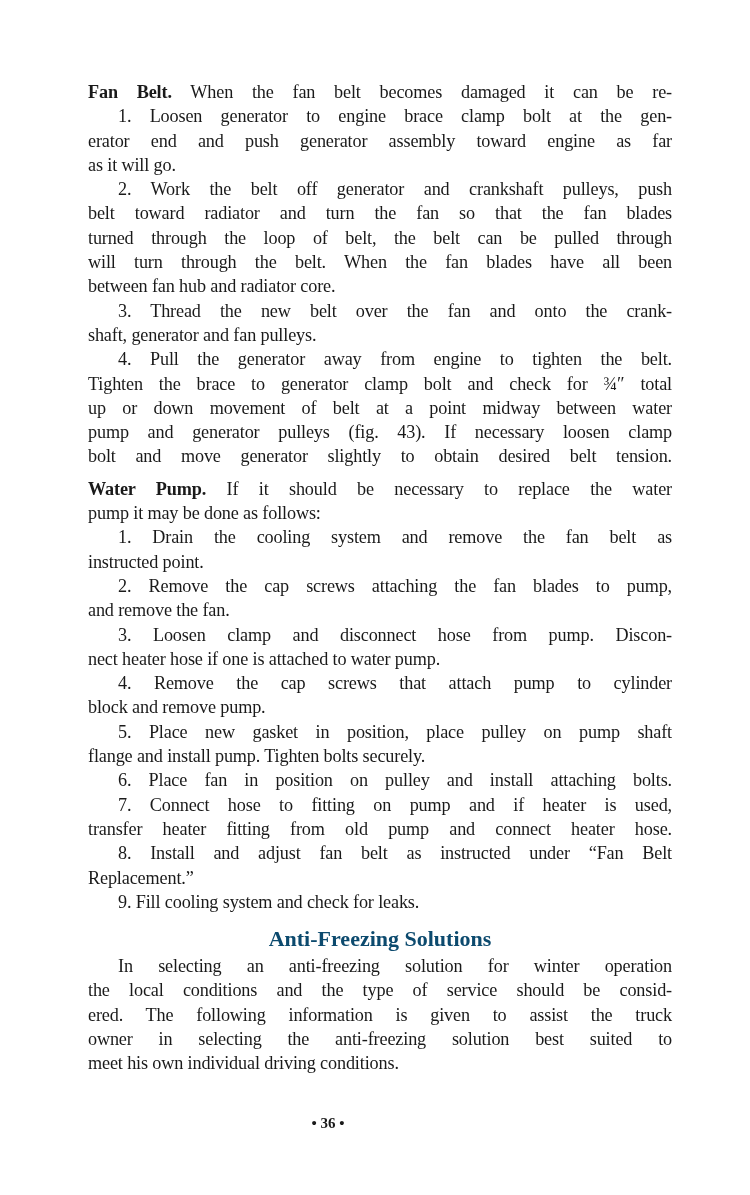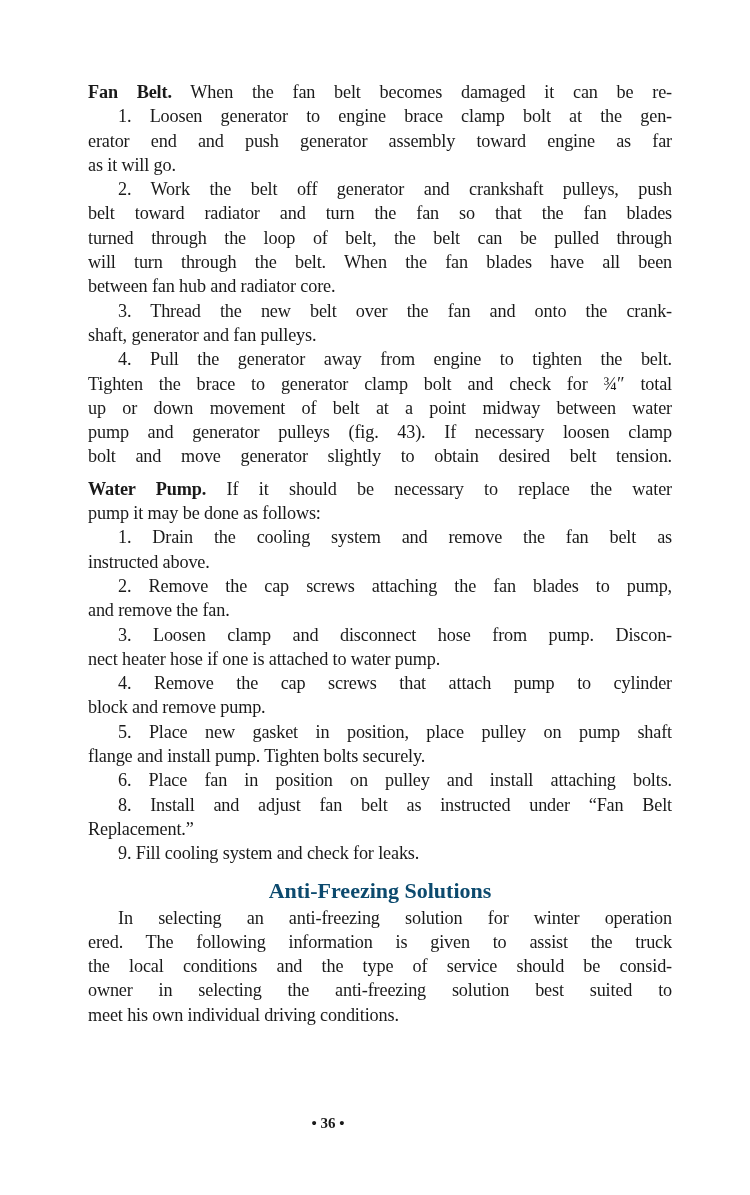--- a/index.html
+++ b/index.html
@@ -105,21 +105,21 @@
   </div>
 
   <div class="gap"></div>
 
   <div>
     <span class="line"><span class="bold">Water Pump.</span><span> If it should be necessary to replace the water</span></span>
     <span class="line last">pump it may be done as follows:</span>
 
     <div>
       <span class="line indent">1. Drain the cooling system and remove the fan belt as</span>
-      <span class="line last">instructed above.</span>
+      <span class="line last">instructed point.</span>
     </div>
 
     <div>
       <span class="line indent">2. Remove the cap screws attaching the fan blades to pump,</span>
       <span class="line last">and remove the fan.</span>
     </div>
 
     <div>
       <span class="line indent">3. Loosen clamp and disconnect hose from pump. Discon-</span>
       <span class="line last">nect heater hose if one is attached to water pump.</span>
@@ -132,35 +132,39 @@
 
     <div>
       <span class="line indent">5. Place new gasket in position, place pulley on pump shaft</span>
       <span class="line last">flange and install pump. Tighten bolts securely.</span>
     </div>
 
     <div>
       <span class="line indent">6. Place fan in position on pulley and install attaching bolts.</span>
     </div>
 
+    <div>
+      <span class="line indent">7. Connect hose to fitting on pump and if heater is used,</span>
+      <span class="line">transfer heater fitting from old pump and connect heater hose.</span>
+    </div>
 
     <div>
       <span class="line indent">8. Install and adjust fan belt as instructed under “Fan Belt</span>
       <span class="line last">Replacement.”</span>
     </div>
 
     <div>
       <span class="line indent last">9. Fill cooling system and check for leaks.</span>
     </div>
   </div>
 
   <div>
     <span class="heading">Anti-Freezing Solutions</span>
     <span class="line indent">In selecting an anti-freezing solution for winter operation</span>
+    <span class="line">the local conditions and the type of service should be consid-</span>
     <span class="line">ered. The following information is given to assist the truck</span>
-    <span class="line">the local conditions and the type of service should be consid-</span>
     <span class="line">owner in selecting the anti-freezing solution best suited to</span>
     <span class="line last">meet his own individual driving conditions.</span>
   </div>
 
 </div>
 
 <div class="folio">• 36 •</div>
 
 </body></html>

